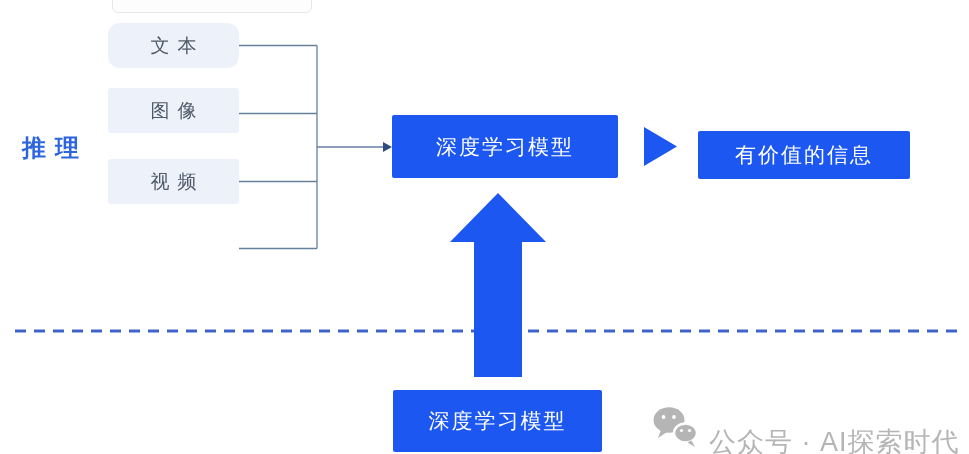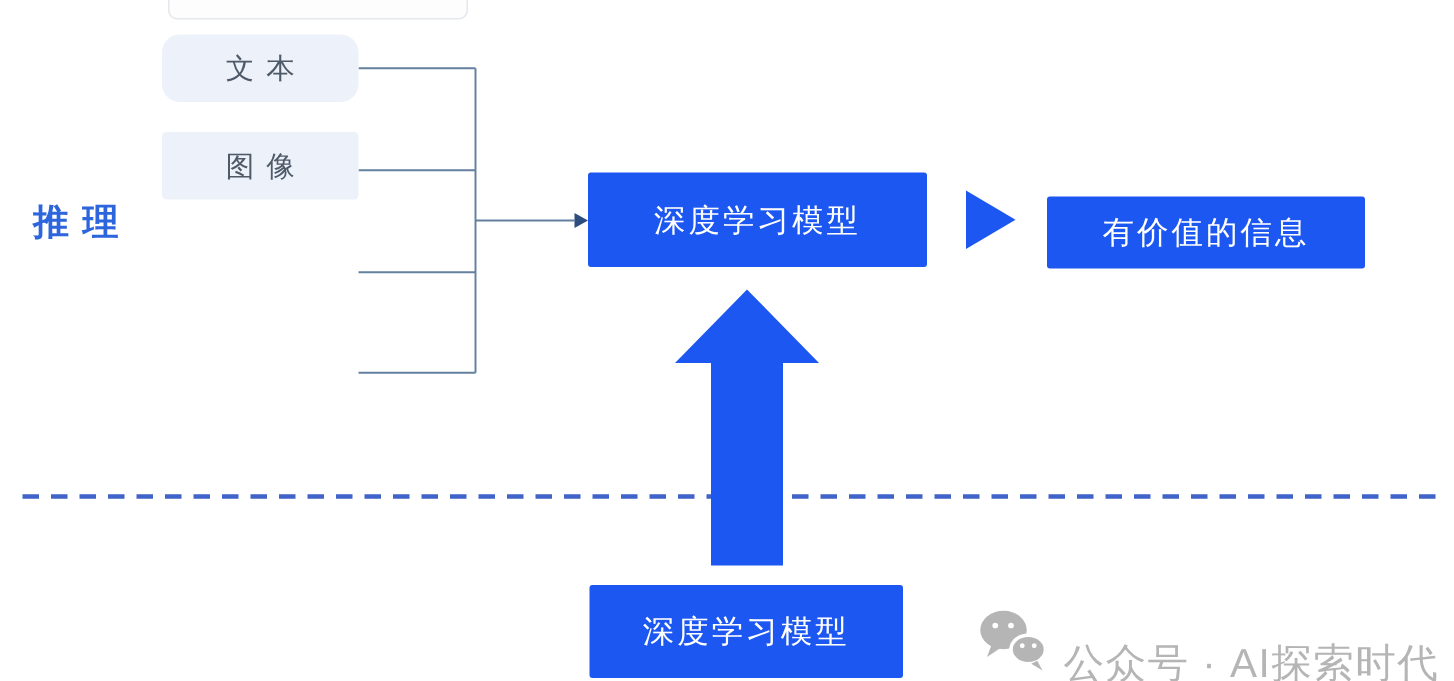--- a/index.html
+++ b/index.html
@@ -99,20 +99,21 @@
 
     <polygon class="big-arrow" points="498,193 546,242 522,242 522,377 474,377 474,242 450,242"></polygon>
 
     <polygon class="play-triangle" points="644,127 644,166 677,146.5"></polygon>
   </svg>
 
   <div class="phase-label inference">推理</div>
 
   <div class="input-box i0">文本</div>
   <div class="input-box i1">图像</div>
+  <div class="input-box i2">视频</div>
 
   <div class="blue-box model-box">深度学习模型</div>
   <div class="blue-box output-box">有价值的信息</div>
   <div class="blue-box training-box">深度学习模型</div>
 
   <div class="watermark">
     <svg width="48" height="42" viewBox="0 0 48 42">
       <ellipse class="wm-bubble" cx="17" cy="14" rx="15.5" ry="12.8"></ellipse>
       <path class="wm-bubble" d="M9 24 L6 32 L15 26 Z"></path>
       <circle class="wm-eye" cx="11.5" cy="11" r="1.9"></circle>

